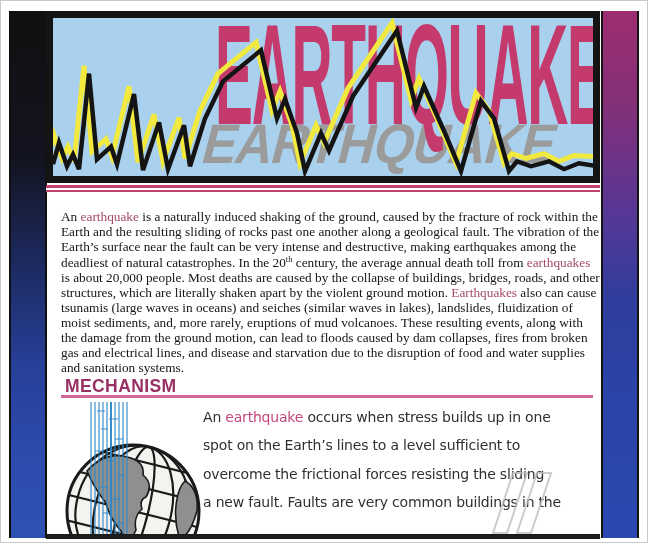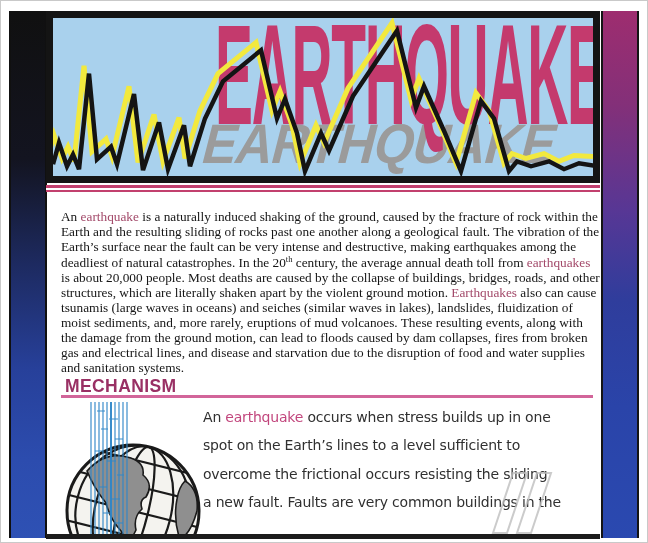--- a/index.html
+++ b/index.html
@@ -143,21 +143,21 @@
       <line x1="62" y1="3" x2="62" y2="137"></line>
       <line x1="66" y1="3" x2="66" y2="137"></line>
       <line x1="70" y1="3" x2="70" y2="137"></line>
       <path fill="none" d="M40,12 h8 M52,20 h9 M44,30 h7 M58,40 h8 M38,52 h8 M50,62 h9 M60,76 h7 M42,88 h8 M54,100 h9 M46,114 h7 M58,124 h8"></path>
     </g>
   </svg>
 
   <div class="mech-text">
       <div class="mline"><span>An </span><span class="hl">earthquake</span><span> occurs when stress builds up in one</span></div>
       <div class="mline"><span>spot on the Earth’s lines to a level sufficient to</span></div>
-      <div class="mline"><span>overcome the frictional occurs resisting the sliding</span></div>
+      <div class="mline"><span>overcome the frictional forces resisting the sliding</span></div>
       <div class="mline"><span>a new fault. Faults are very common buildings in the</span></div>
     </div>
 
   <div class="bottom-line"></div>
 
   <div class="watermark">
     <svg class="wm-logo" width="72" height="68" viewBox="0 0 72 68">
       <path d="M8,64 L28,4 L42,4 L22,64 Z" fill="none" stroke="rgba(190,190,190,0.8)" stroke-width="2"></path>
       <path d="M32,64 L52,4 L66,4 L46,64 Z" fill="none" stroke="rgba(190,190,190,0.8)" stroke-width="2"></path>
     </svg>

